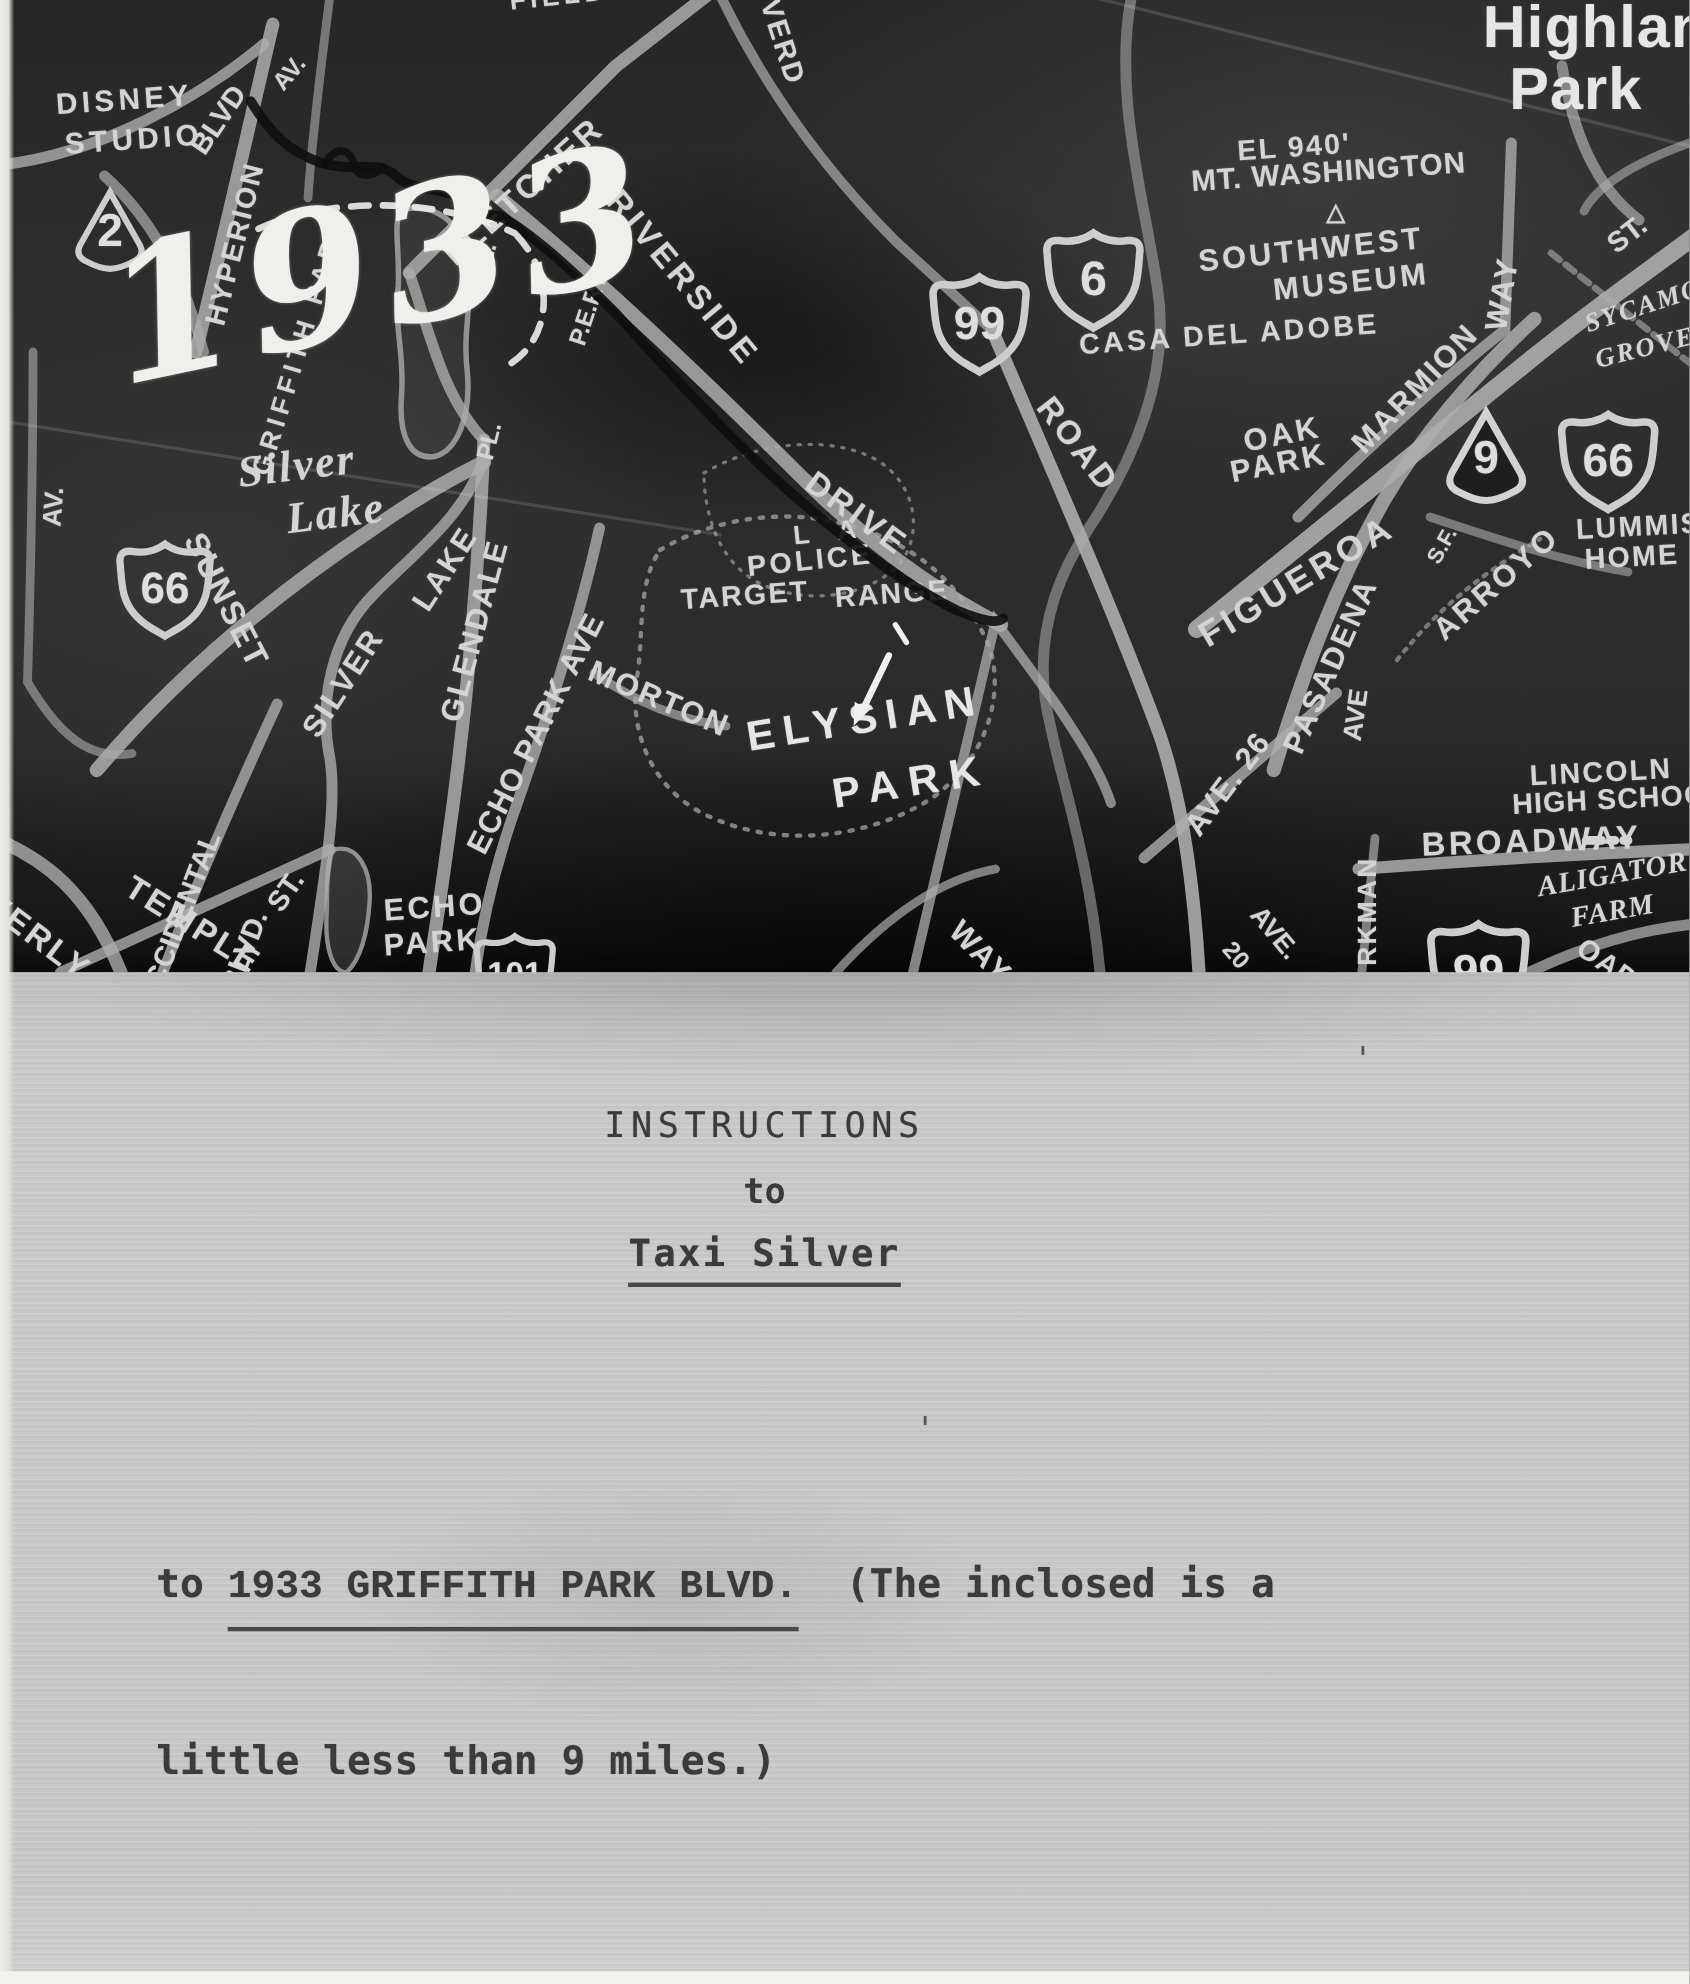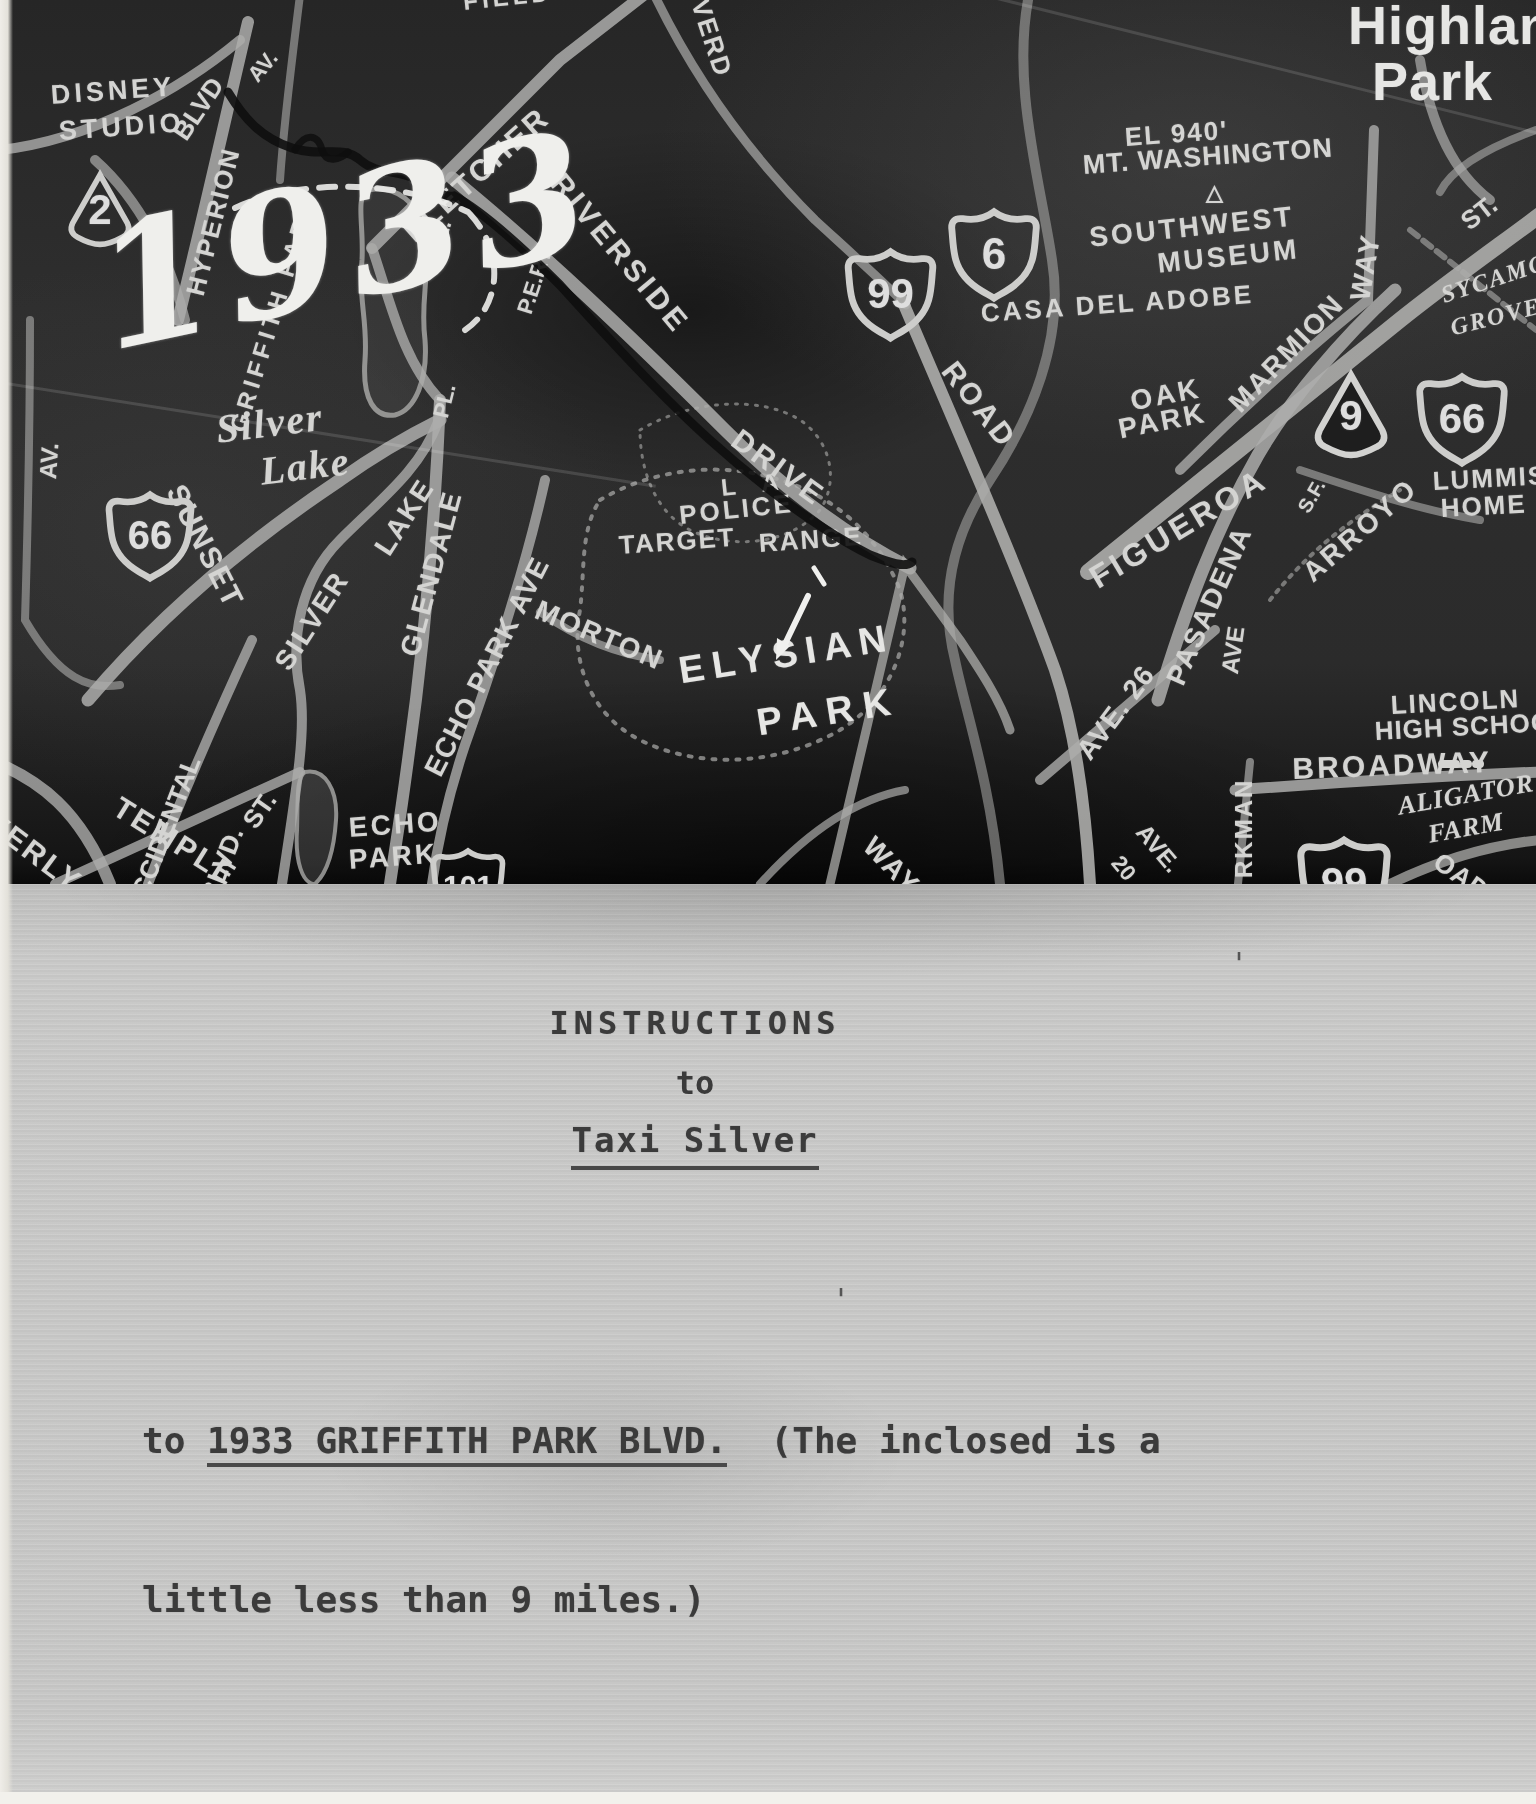--- a/index.html
+++ b/index.html
@@ -32,27 +32,27 @@
 
   
   .card{position:absolute;left:0;top:884px;width:1536px;height:920px;
     background:
       radial-gradient(ellipse 420px 160px at 40% 62%, rgba(0,0,0,.07), rgba(0,0,0,0) 70%),
       radial-gradient(ellipse 900px 120px at 50% 0%, rgba(0,0,0,.12), rgba(0,0,0,0) 80%),
       repeating-linear-gradient(180deg, rgba(255,255,255,.10) 0 1px, rgba(0,0,0,.02) 1px 3px, rgba(255,255,255,0) 3px 5px),
       linear-gradient(180deg,#bfbfbe 0%,#c9c9c8 8%,#c7c7c6 90%,#cfcfce 100%);
     color:#3b3b3b;font-family:"DejaVu Sans Mono","Liberation Mono",monospace;}
   .title-block{position:absolute;left:400px;top:120px;width:590px;text-align:center;}
-  .t1{font-size:32px;font-weight:bold;letter-spacing:5px;text-shadow:0 0 1px rgba(60,60,60,.5);}
+  .t1{font-size:32px;font-weight:normal;letter-spacing:5px;text-shadow:0 0 1px rgba(60,60,60,.5);}
   .t2{font-size:32px;font-weight:bold;margin-top:22px;}
   .t3{display:inline-block;font-size:34px;font-weight:bold;letter-spacing:2px;margin-top:18px;
       border-bottom:4px solid #474747;padding-bottom:6px;text-shadow:0 0 1px rgba(60,60,60,.5);}
   .body-block{position:absolute;left:142px;top:424px;font-size:36px;font-weight:bold;line-height:53px;
       white-space:pre;text-shadow:0 0 1px rgba(60,60,60,.45);}
-  .ul{border-bottom:4px solid #4a4a4a;padding-bottom:2px;}
+  .ul{border-bottom:4px solid #4a4a4a;padding-bottom:16px;font-family:Liberation Mono, monospace;}
   .stray{position:absolute;font-size:30px;color:#555;font-family:"DejaVu Sans Mono",monospace;}
 
   
   .edge-left{position:absolute;z-index:9;left:0;top:0;width:13px;height:1804px;
       background:linear-gradient(90deg,#efede8 0%,#e3e1da 60%,rgba(200,200,195,.0) 100%);}
   .edge-bottom{position:absolute;z-index:9;left:0;top:1792px;width:1536px;height:12px;background:#f2f1ec;}
 </style>
 </head>
 <body>
 

